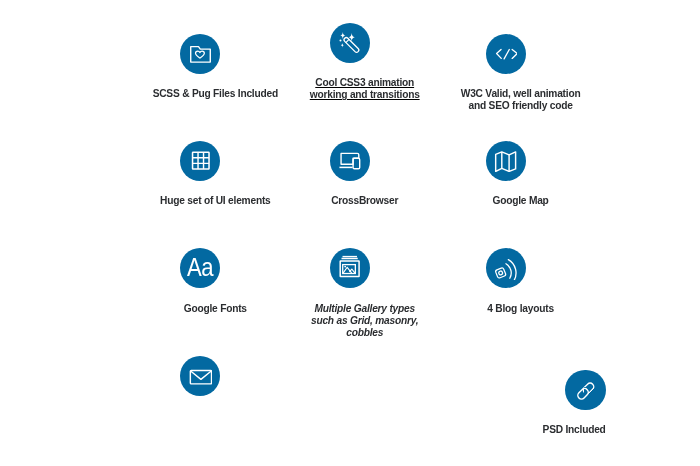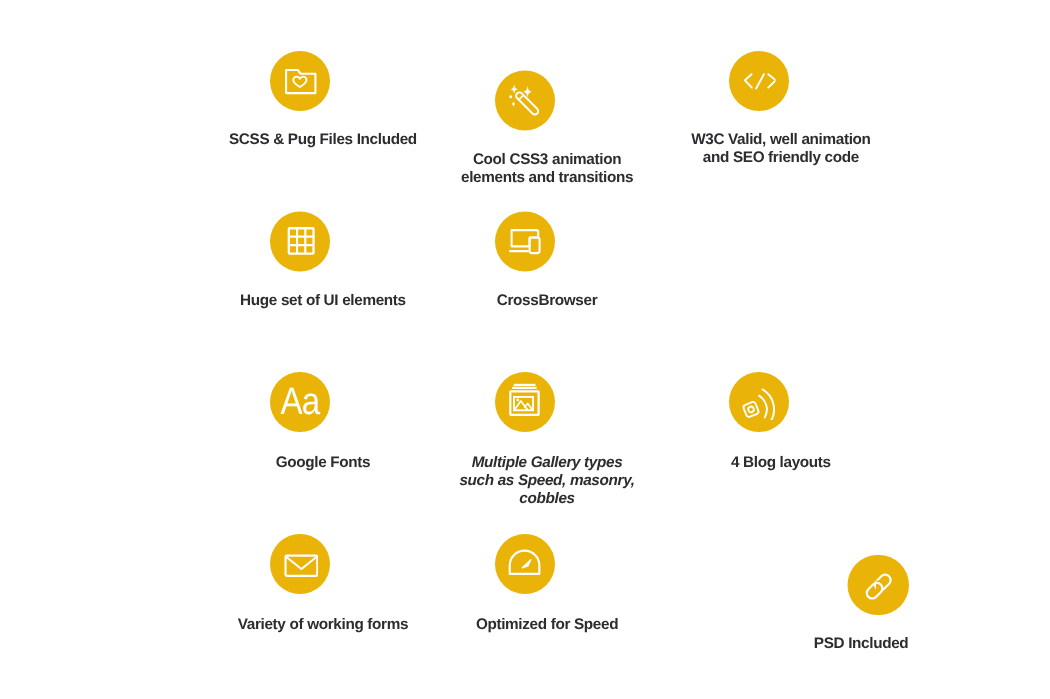--- a/index.html
+++ b/index.html
@@ -9,21 +9,21 @@
     font-family:"Liberation Sans",sans-serif;
     -webkit-font-smoothing:antialiased;
   }
   .features-grid{position:relative;width:700px;height:466px;}
   .feature{
     position:absolute;width:200px;
     display:flex;flex-direction:column;align-items:center;
   }
   .icon-circle{
     width:40.2px;height:40.2px;border-radius:50%;
-    background:#eab308;
+    background:#0369a1;
     display:flex;align-items:center;justify-content:center;
     box-sizing:border-box;flex:0 0 auto;
   }
   .icon-wrap{display:flex;align-items:center;justify-content:center;}
   .icon-wrap svg{display:block;}
   .feature-label{
     margin-top:14.2px;
     text-align:center;font-weight:bold;font-size:10.2px;line-height:12px;letter-spacing:-0.22px;
     color:#2b2d30;
     padding-left:30px;
@@ -40,38 +40,38 @@
           <svg class="ic" viewBox="0 0 24 24" width="23" height="23" aria-hidden="true">
 <path d="M1.8 3.8h8.1l1.9 2.6h10.4v13.5H1.8z" fill="none" stroke="#fff" stroke-width="1.45" stroke-linejoin="round" stroke-linecap="round"></path>
 <path d="M11.4 15.7c-1.5-1.05-4.6-2.9-4.6-5.0 0-1.25 1.05-2.25 2.35-2.25 1.0 0 1.85.6 2.25 1.45.4-.85 1.25-1.45 2.25-1.45 1.3 0 2.35 1.0 2.35 2.25 0 2.1-3.1 3.95-4.6 5.0z" fill="none" stroke="#fff" stroke-width="1.3" stroke-linejoin="round" stroke-linecap="round"></path>
 </svg>
         </span>
     </div>
     <div class="feature-label">
         <span class="lbl-line">SCSS &amp; Pug Files Included</span>
       </div>
   </div>
-  <div class="feature" style="left:249.7px;top:47px;">
+  <div class="feature" style="left:249.7px;top:23px;text-decoration:underline;">
     <div class="icon-circle">
       <span class="icon-wrap">
           <svg class="ic" viewBox="0 0 24 24" width="23" height="23" aria-hidden="true">
 <g transform="rotate(-45 14 13.5)">
 <rect x="11.7" y="3.6" width="4.6" height="19.8" rx="2.3" fill="none" stroke="#fff" stroke-width="1.35"></rect>
 <path d="M11.95 7.6 H16.05" fill="none" stroke="#fff" stroke-width="1.2" stroke-linecap="round"></path>
 </g>
 <path d="M5.0 0.0 c.28 2.45 .8 3.2 2.6 3.6 -1.8 .38 -2.32 1.15 -2.6 3.6 -.28-2.45 -.8-3.2 -2.6-3.6 1.8-.38 2.32-1.15 2.6-3.6z" fill="#fff"></path>
 <path d="M14.3 1.0 c.36 3.0 1.0 3.9 3.2 4.35 -2.2 .45 -2.84 1.35 -3.2 4.35 -.36-3.0 -1.0-3.9 -3.2-4.35 2.2-.45 2.84-1.35 3.2-4.35z" fill="#fff"></path>
 <path d="M4.5 11.6 c.19 1.55 .52 2.0 1.66 2.25 -1.14 .24 -1.47 .7 -1.66 2.25 -.19-1.55 -.52-2.0 -1.66-2.25 1.14-.24 1.47-.7 1.66-2.25z" fill="#fff"></path>
 <circle cx="2.6" cy="8.9" r="1.05" fill="#fff"></circle>
 </svg>
         </span>
     </div>
     <div class="feature-label">
         <span class="lbl-line">Cool CSS3 animation</span>
-        <span class="lbl-line">elements and transitions</span>
+        <span class="lbl-line">working and transitions</span>
       </div>
   </div>
   <div class="feature" style="left:405.6px;top:34.1px;">
     <div class="icon-circle">
       <span class="icon-wrap">
           <svg class="ic" viewBox="0 0 24 24" width="23" height="23" aria-hidden="true">
 <path d="M7.35 6.8 L2.7 11.0 L7.55 16.1" fill="none" stroke="#fff" stroke-width="1.35" stroke-linecap="round" stroke-linejoin="round"></path>
 <path d="M18.95 6.8 L24.2 11.0 L18.95 16.1" fill="none" stroke="#fff" stroke-width="1.35" stroke-linecap="round" stroke-linejoin="round"></path>
 <path d="M15.95 6.8 L10.55 16.6" fill="none" stroke="#fff" stroke-width="1.35" stroke-linecap="round"></path>
 </svg>
@@ -101,20 +101,33 @@
       <span class="icon-wrap">
           <svg class="ic" viewBox="0 0 24 24" width="23" height="23" aria-hidden="true">
 <path d="M3.2 4.6 h17.0 a1.5 1.5 0 0 1 1.5 1.5 v3.6 h-6.0 v6.2 H3.2 z" fill="none" stroke="#fff" stroke-width="1.45" stroke-linejoin="round"></path>
 <path d="M1.5 19.2 H15.2" fill="none" stroke="#fff" stroke-width="1.6" stroke-linecap="butt"></path>
 <rect x="15.75" y="9.7" width="6.9" height="10.9" rx="1.4" fill="none" stroke="#fff" stroke-width="1.45"></rect>
 </svg>
         </span>
     </div>
     <div class="feature-label">
         <span class="lbl-line">CrossBrowser</span>
+      </div>
+  </div>
+  <div class="feature" style="left:405.6px;top:140.6px;">
+    <div class="icon-circle">
+      <span class="icon-wrap">
+          <svg class="ic" viewBox="0 0 24 24" width="23" height="23" aria-hidden="true">
+<path d="M1.75 5.6 L8.15 3.0 L15.75 6.1 L22.55 3.0 V20.8 L15.75 23.4 L8.15 20.3 L1.75 23.4 Z" fill="none" stroke="#fff" stroke-width="1.5" stroke-linejoin="round"></path>
+<path d="M8.15 3.0 V20.3 M15.75 6.1 V23.4" fill="none" stroke="#fff" stroke-width="1.5" stroke-linejoin="round"></path>
+</svg>
+        </span>
+    </div>
+    <div class="feature-label">
+        <span class="lbl-line">Google Map</span>
       </div>
   </div>
   <div class="feature" style="left:100.3px;top:248.3px;">
     <div class="icon-circle">
       <span class="icon-wrap">
           <svg class="ic" viewBox="0 0 28 28" width="28" height="28" aria-hidden="true">
             <g transform="translate(14 0) scale(0.87 1) translate(-14 0)">
               <text x="14" y="22.3" font-family="Liberation Sans, sans-serif" font-size="25.4" font-weight="400" fill="#fff" text-anchor="middle" letter-spacing="-0.6">Aa</text>
             </g>
           </svg>
@@ -133,21 +146,21 @@
 <rect x="2.3" y="5.7" width="19.7" height="16.3" rx="0.4" fill="none" stroke="#fff" stroke-width="1.55"></rect>
 <rect x="4.9" y="9.5" width="13.2" height="9.3" fill="none" stroke="#fff" stroke-width="1.35"></rect>
 <path d="M5.3 18.4 L9.6 12.3 L14.3 18.4" fill="none" stroke="#fff" stroke-width="1.2" stroke-linejoin="round"></path>
 <path d="M11.9 17.0 L14.4 14.1 L17.7 18.4" fill="none" stroke="#fff" stroke-width="1.2" stroke-linejoin="round"></path>
 <circle cx="7.5" cy="11.6" r="0.95" fill="#fff"></circle>
 </svg>
         </span>
     </div>
     <div class="feature-label">
         <span class="lbl-line">Multiple Gallery types</span>
-        <span class="lbl-line">such as Speed, masonry,</span>
+        <span class="lbl-line">such as Grid, masonry,</span>
         <span class="lbl-line">cobbles</span>
       </div>
   </div>
   <div class="feature" style="left:405.6px;top:248.3px;">
     <div class="icon-circle">
       <span class="icon-wrap">
           <svg class="ic" viewBox="0 0 24 24" width="23" height="23" aria-hidden="true">
 <g transform="rotate(30 6.94 16.64)">
 <g transform="rotate(-52 6.94 16.64)">
 <rect x="2.5" y="12.2" width="8.9" height="8.9" rx="2.0" fill="none" stroke="#fff" stroke-width="1.3"></rect>
@@ -165,36 +178,20 @@
   </div>
   <div class="feature" style="left:100.3px;top:356.3px;">
     <div class="icon-circle">
       <span class="icon-wrap">
           <svg class="ic" viewBox="0 0 24 24" width="23" height="23" aria-hidden="true">
 <rect x="1.4" y="5.7" width="22.1" height="14.0" rx="0.9" fill="none" stroke="#fff" stroke-width="1.5"></rect>
 <path d="M2.0 6.6 L12.45 15.0 L22.9 6.6" fill="none" stroke="#fff" stroke-width="1.45" stroke-linejoin="round" stroke-linecap="round"></path>
 </svg>
         </span>
     </div>
-    <div class="feature-label">
-        <span class="lbl-line">Variety of working forms</span>
-      </div>
-  </div>
-  <div class="feature" style="left:249.7px;top:356.3px;">
-    <div class="icon-circle">
-      <span class="icon-wrap">
-          <svg class="ic" viewBox="0 0 24 24" width="23" height="23" aria-hidden="true">
-<path d="M1.9 18.4 V12.5 A10.3 10.3 0 0 1 22.5 12.5 V18.4 Z" fill="none" stroke="#fff" stroke-width="1.5" stroke-linejoin="round"></path>
-<path d="M16.6 8.5 L14.5 12.8 L10.6 14.1 Z" fill="#fff" stroke="#fff" stroke-width="0.9" stroke-linejoin="round"></path>
-</svg>
-        </span>
-    </div>
-    <div class="feature-label">
-        <span class="lbl-line">Optimized for Speed</span>
-      </div>
   </div>
   <div class="feature" style="left:405.6px;top:370px;align-items:flex-end;">
     <div class="icon-circle">
       <span class="icon-wrap">
           <svg class="ic" viewBox="0 0 24 24" width="23" height="23" aria-hidden="true">
 <defs>
               <mask id="lnkm">
                 <rect x="0" y="0" width="24" height="24" fill="#fff"></rect>
 <g transform="rotate(45 11.8 13.05)">
                   <rect x="7.2" y="10.3" width="9.2" height="4.1" fill="#000"></rect>

